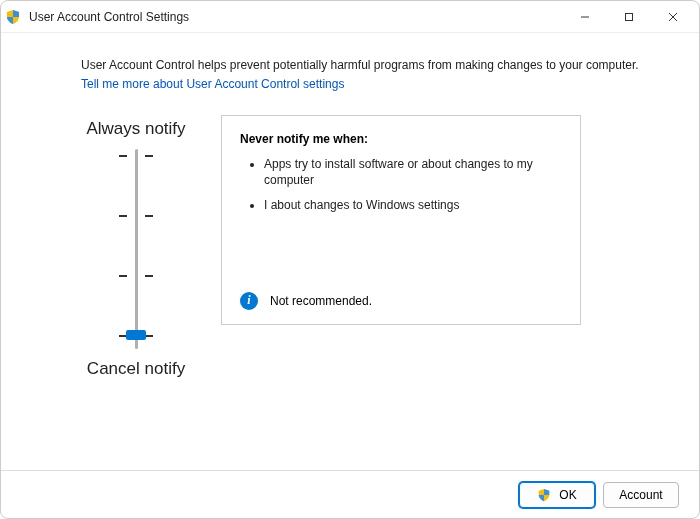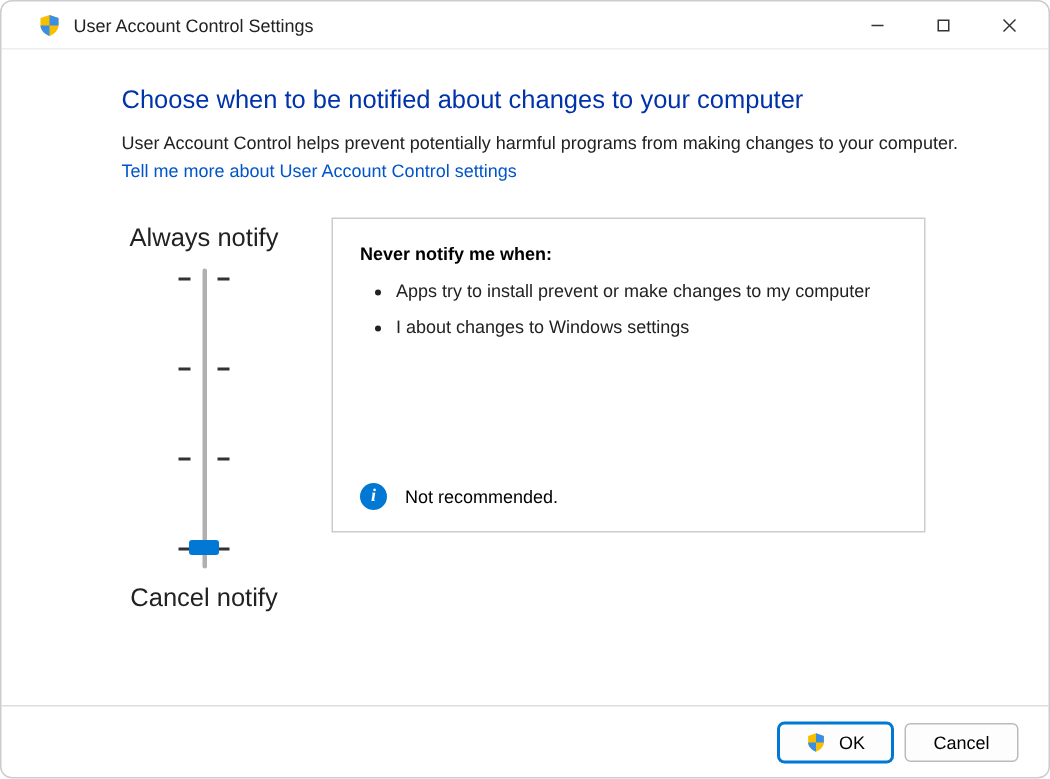--- a/index.html
+++ b/index.html
@@ -11,21 +11,21 @@
       height: 519px;
       overflow: hidden;
       border: 1px solid #ccc;
       border-radius: 8px;
       position: relative;
     }
     .titlebar {
       display: flex;
       align-items: center;
       height: 32px;
-      padding: 0 4px 0 24px;
+      padding: 0 4px 0 4px;
       border-bottom: 1px solid #eee;
     }
     .titlebar .shield-icon {
       width: 16px; height: 16px; margin-right: 8px;
     }
     .titlebar .title { flex: 1; font-size: 12px; color: #222; }
     .winbtn {
       width: 44px; height: 30px;
       display: flex; align-items: center; justify-content: center;
       color: #333;
@@ -103,21 +103,21 @@
       top: 181px;
       left: 20px;
       width: 20px;
       height: 10px;
       background: #0078d4;
       border-radius: 2px;
     }
 
     .info-box {
       border: 1px solid #ccc;
-      width: 396px;
+      width: 360px;
       min-height: 210px;
       padding: 16px 18px 14px 18px;
       position: relative;
     }
     .info-title {
       font-weight: 700;
       font-size: 12px;
       margin-bottom: 10px;
     }
     .info-box ul {
@@ -207,21 +207,20 @@
   </div>
   <div class="winbtn">
     <svg viewBox="0 0 10 10">
         <line x1="1" y1="1" x2="9" y2="9" stroke="#333" stroke-width="1"></line>
         <line x1="9" y1="1" x2="1" y2="9" stroke="#333" stroke-width="1"></line>
       </svg>
   </div>
 </div>
 
 <div class="content">
-  <div class="heading">Choose when to be notified about changes to your computer</div>
   <div class="desc">
     <span>User Account Control helps prevent potentially harmful programs from making changes to your computer.</span><br>
     <a class="link">Tell me more about User Account Control settings</a>
   </div>
 
   <div class="mainrow">
 
     <div class="slider-col">
       <div class="slider-label-top">Always notify</div>
       <div class="slider-track-wrap">
@@ -243,21 +242,21 @@
             <span></span>
           </div>
         <div class="thumb"></div>
       </div>
       <div class="slider-label-bottom">Cancel notify</div>
     </div>
 
     <div class="info-box">
       <div class="info-title">Never notify me when:</div>
       <ul>
-        <li>Apps try to install prevent or make changes to my computer</li>
+        <li>Apps try to install software or about changes to my computer</li>
         <li>I about changes to Windows settings</li>
       </ul>
       <div class="reco">
         <span class="info-icon">i</span>
         <span>Not recommended.</span>
       </div>
     </div>
   </div>
 </div>
 
@@ -266,15 +265,15 @@
     <span class="shield-small">
       <svg viewBox="0 0 16 16">
         <path d="M8 1 L14 3 V8 C14 11 11 14 8 15 C5 14 2 11 2 8 V3 Z" fill="#f8bf00"></path>
         <path d="M8 1 L14 3 V8 L8 8 Z" fill="#3a8ee6"></path>
         <path d="M8 8 L8 15 C5 14 2 11 2 8 Z" fill="#3a8ee6"></path>
       </svg>
     </span>
     <span>OK</span>
   </div>
   <div class="btn">
-    <span>Cancel</span>
+    <span>Account</span>
   </div>
 </div>
 
 </body></html>

